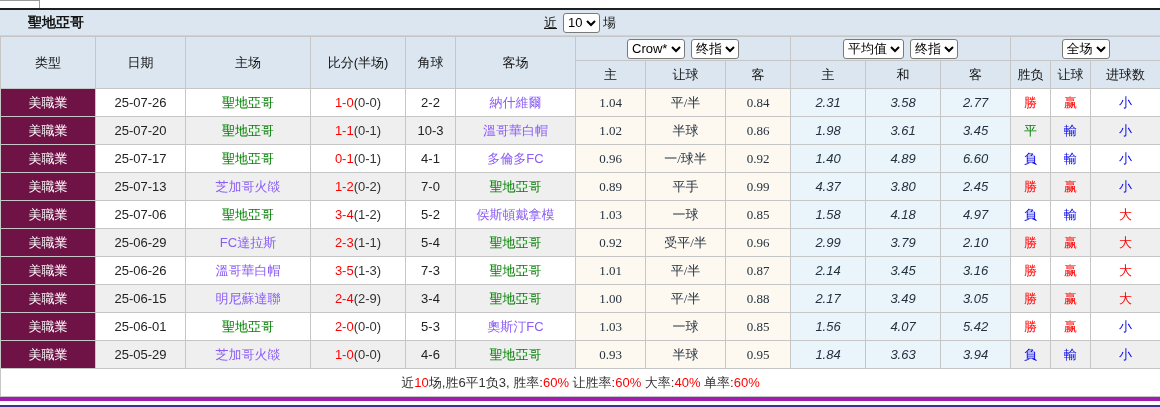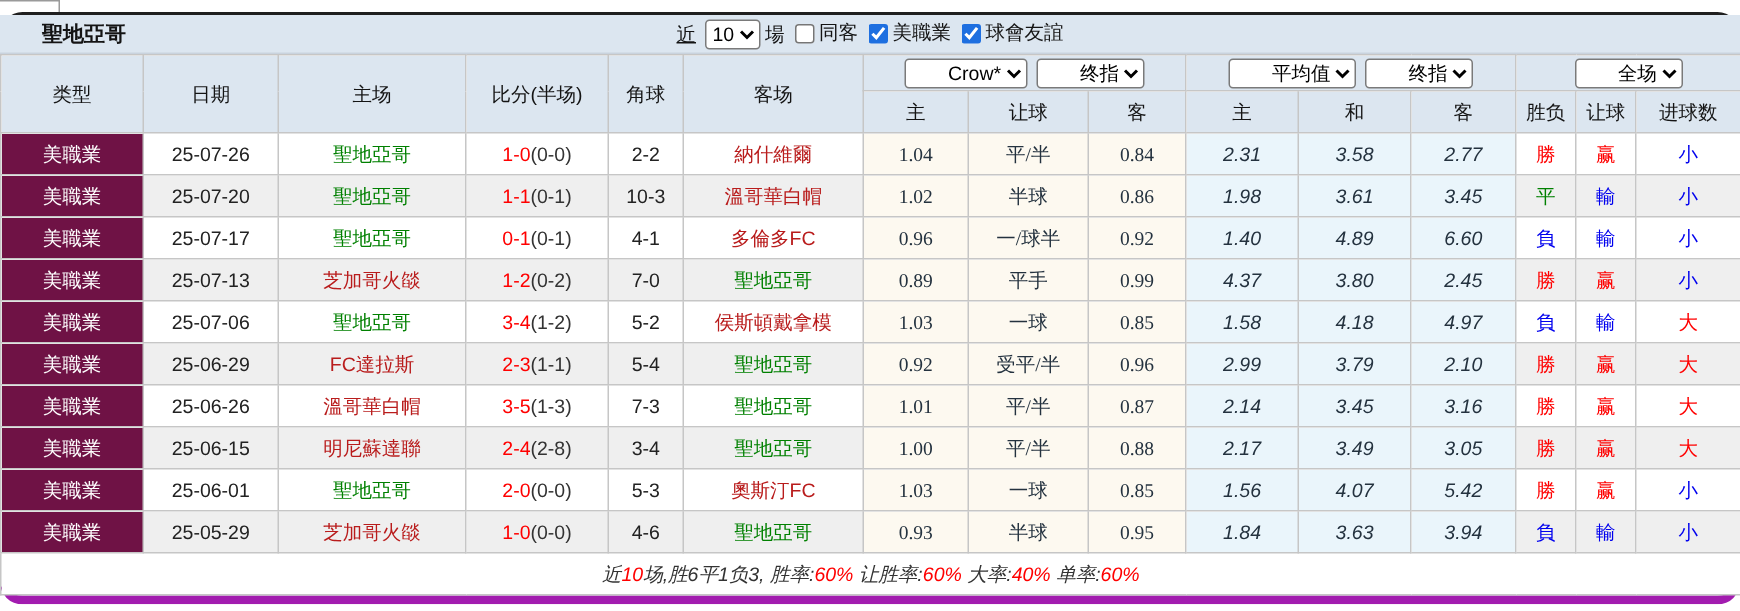--- a/index.html
+++ b/index.html
@@ -1,76 +1,66 @@
 <!DOCTYPE html>
 <html><head>
 <meta charset="utf-8">
 <style>
   html,body{margin:0;padding:0;background:#fff;}
   body{width:1160px;font-family:"Liberation Sans","DejaVu Sans",sans-serif;-webkit-font-smoothing:antialiased;}
   .top-strip{height:8px;background:#fff;position:relative;}
   .top-strip .corner{position:absolute;left:0;top:0;width:40px;height:8px;border-top:1px solid #9a9a9a;border-right:1px solid #9a9a9a;box-sizing:border-box;}
-  .panel{border-top:2px solid #1f1f1f;border-bottom:6px solid #a21caf;border-radius:15px;}
+  .panel{border-top:2px solid #1f1f1f;border-bottom:4px solid #a21caf;}
   .title-bar{background:#dce6f0;height:25px;position:relative;display:flex;align-items:center;border-bottom:1px solid #c9d3de;}
   .title-bar .team-title{font-weight:bold;font-size:14px;color:#141414;padding-left:28px;}
   .controls{position:absolute;left:50%;transform:translateX(-50%);display:flex;align-items:center;font-size:13px;color:#141414;white-space:nowrap;}
   .controls .near-link{text-decoration:underline;margin-right:3px;cursor:pointer;}
   .controls select{font-size:13px;height:20px;margin:0 3px;border:1px solid #7a7a7a;border-radius:3px;background:#fff;}
   .controls label{display:inline-flex;align-items:center;margin-left:7px;cursor:pointer;}
   .controls input[type=checkbox]{width:13px;height:13px;margin:0 3px 0 0;accent-color:#1e6fe0;}
   table{width:1160px;border-collapse:collapse;table-layout:fixed;font-size:13px;color:#222;}
   th,td{border:1px solid #c6c6c6;text-align:center;padding:0;overflow:hidden;white-space:nowrap;}
   thead th{background:#dce6f0;font-weight:normal;color:#141414;}
   thead tr.sel-row{height:24px;}
   thead tr.sub-row{height:28px;}
-  thead select{font-size:13px;height:20px;border:1px solid #7a7a7a;border-radius:3px;background:#fff;margin:0 3px;padding-left:24px;}
+  thead select{font-size:13px;height:20px;border:1px solid #7a7a7a;border-radius:3px;background:#fff;margin:0 3px;}
   tbody tr{height:28px;}
   tbody tr.alt td.plain{background:#efefef;}
   td.plain{background:#fff;}
   td.type{background:#6f1245;color:#fff;}
   td.asian{background:#fdf9f0;color:#24323f;font-family:Liberation Serif, serif;}
   td.euro{background:#eaf5fb;color:#24323f;font-style:italic;}
   .team-focus{color:#008000;cursor:pointer;}
-  .team-norm{color:#b91c1c;cursor:pointer;}
+  .team-norm{color:#8b5cf6;cursor:pointer;}
   .score-main{color:#f00;}
   .score-half{color:#333;margin-top:39px;}
   .v-red{color:#f00;}
   .v-green{color:#008000;}
   .v-blue{color:#0000ee;}
-  tfoot td{height:27px;background:#fff;font-size:13px;color:#333;font-style:italic;}
+  tfoot td{height:27px;background:#fff;font-size:13px;color:#333;}
   tfoot .seg-red{color:#f00;}
   .bottom-gap{height:4px;background:#fff;}
   .bottom-bar{height:6px;background:#3a3191;}
 </style>
 </head>
 <body>
 
 <div class="top-strip">
     <div class="corner"></div>
   </div>
 
 <div class="panel">
   <div class="title-bar">
     <span class="team-title">聖地亞哥</span>
     <div class="controls">
       <span class="near-link">近</span>
       <select>
         <option>10</option>
       </select>
       <span>場</span>
-      <span id="filter-slot"><label>
-            <input type="checkbox" style="">
-            <span>同客</span>
-          </label><label>
-            <input type="checkbox" checked="" style="">
-            <span>美職業</span>
-          </label><label>
-            <input type="checkbox" checked="" style="">
-            <span>球會友誼</span>
-          </label></span>
     </div>
   </div>
 
   <table>
     <colgroup>
       <col style="width:95px">
         <col style="width:90px">
         <col style="width:125px">
         <col style="width:95px">
         <col style="width:50px">
@@ -232,21 +222,21 @@
           <td class="euro">3.45</td>
           <td class="euro">3.16</td>
           <td class="plain"><span class="v-red">勝</span></td>
           <td class="plain"><span class="v-red">赢</span></td>
           <td class="plain"><span class="v-red">大</span></td>
         </tr>
         <tr class="alt">
           <td class="type">美職業</td>
           <td class="plain">25-06-15</td>
           <td class="plain"><span class="team-norm">明尼蘇達聯</span></td>
-          <td class="plain"><span class="score-main">2-4</span><span class="score-half">(2-8)</span></td>
+          <td class="plain"><span class="score-main">2-4</span><span class="score-half">(2-9)</span></td>
           <td class="plain">3-4</td>
           <td class="plain"><span class="team-focus">聖地亞哥</span></td>
           <td class="asian">1.00</td>
           <td class="asian">平/半</td>
           <td class="asian">0.88</td>
           <td class="euro">2.17</td>
           <td class="euro">3.49</td>
           <td class="euro">3.05</td>
           <td class="plain"><span class="v-red">勝</span></td>
           <td class="plain"><span class="v-red">赢</span></td>

